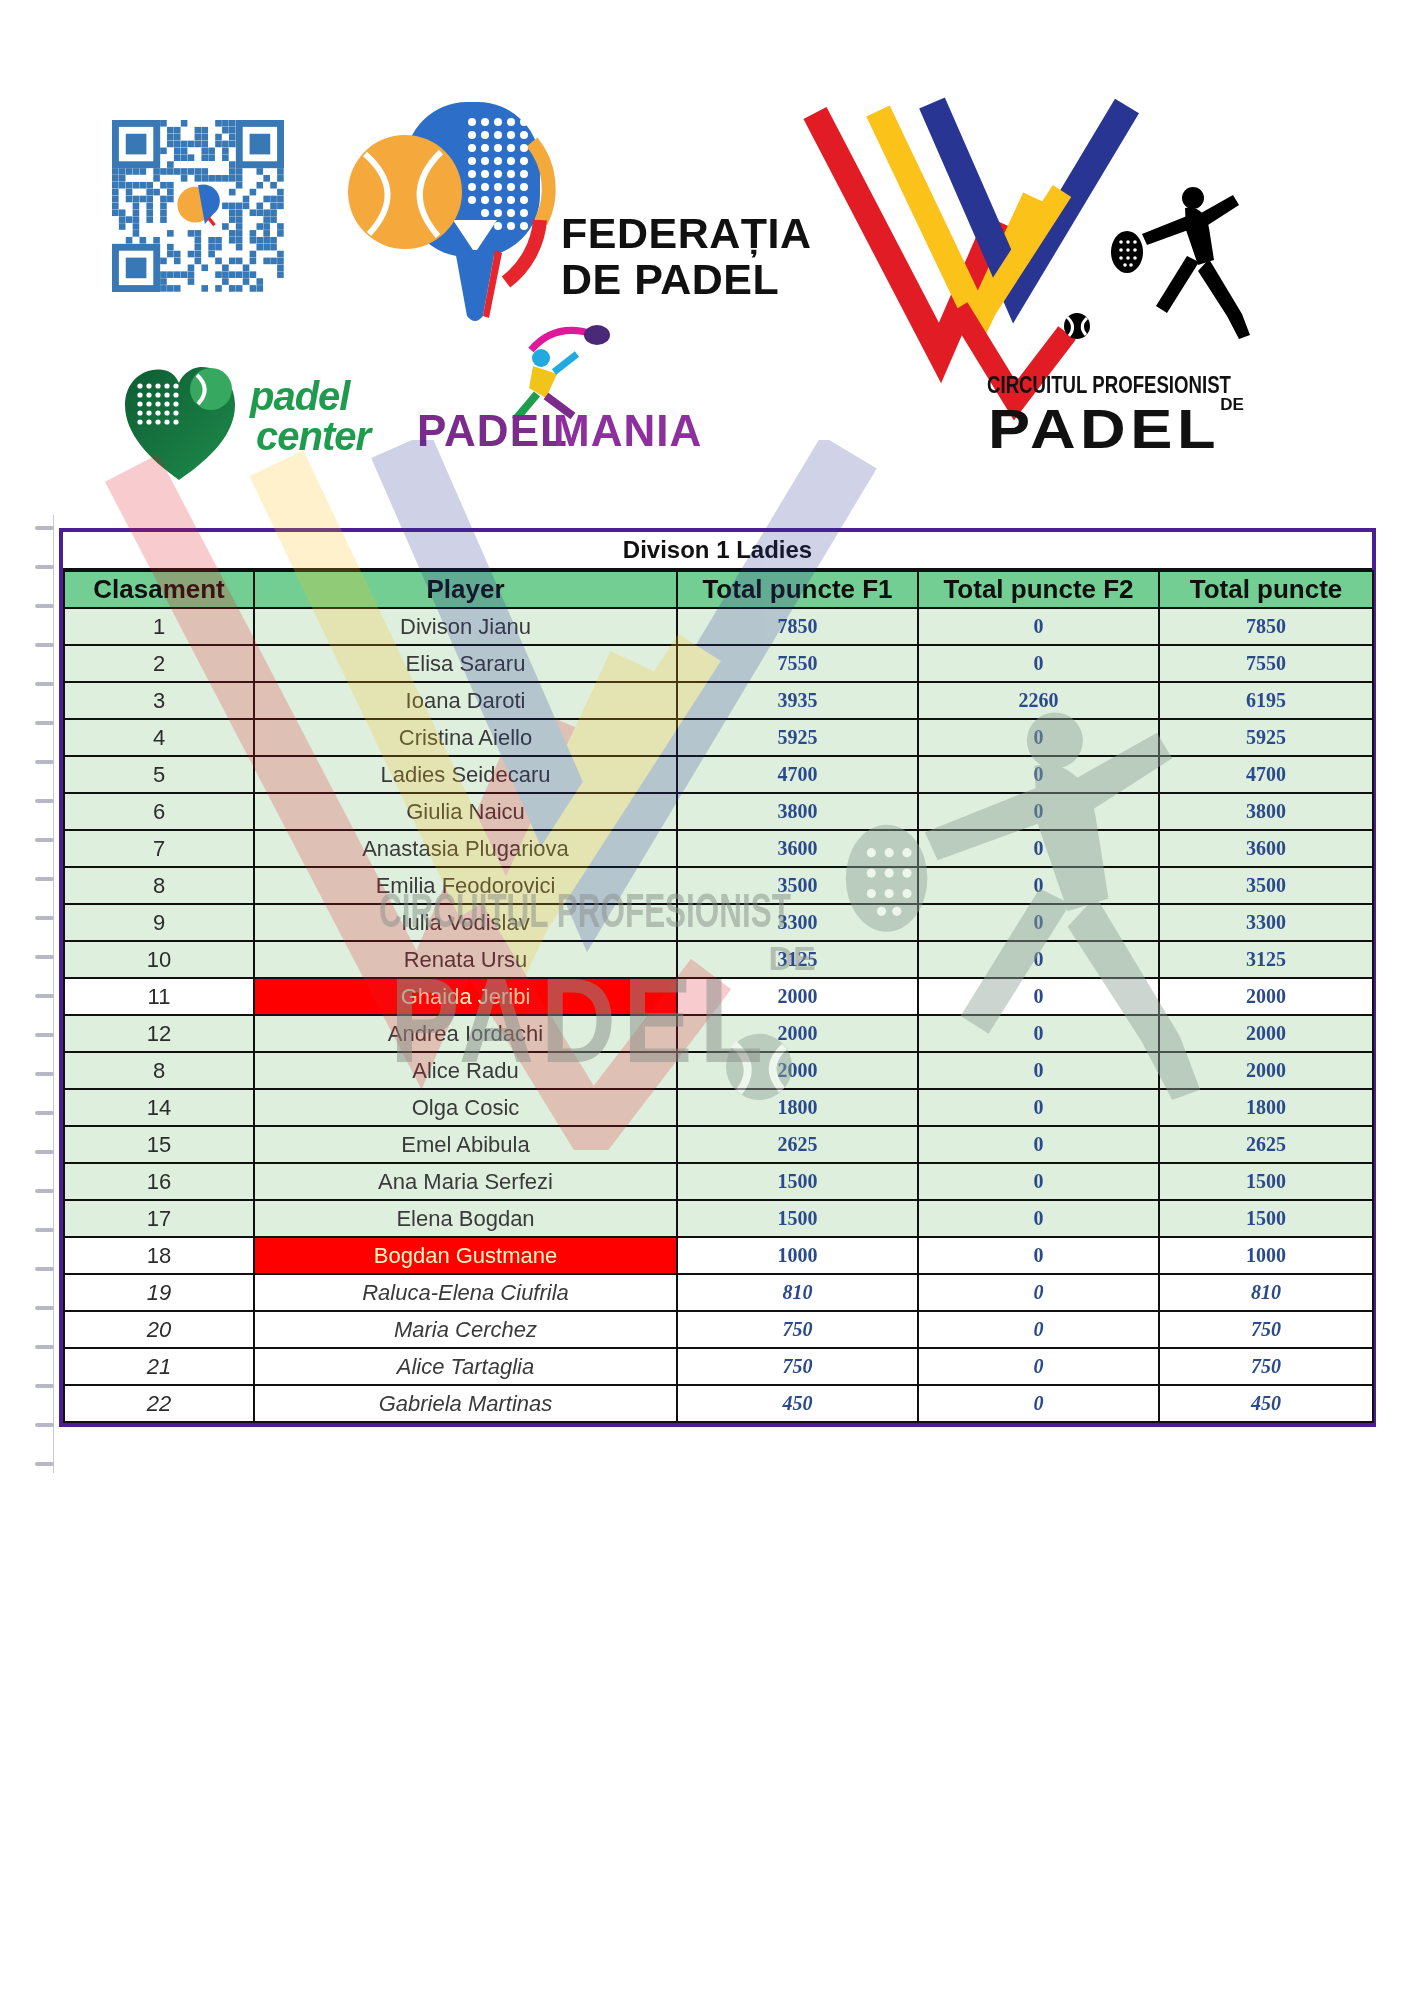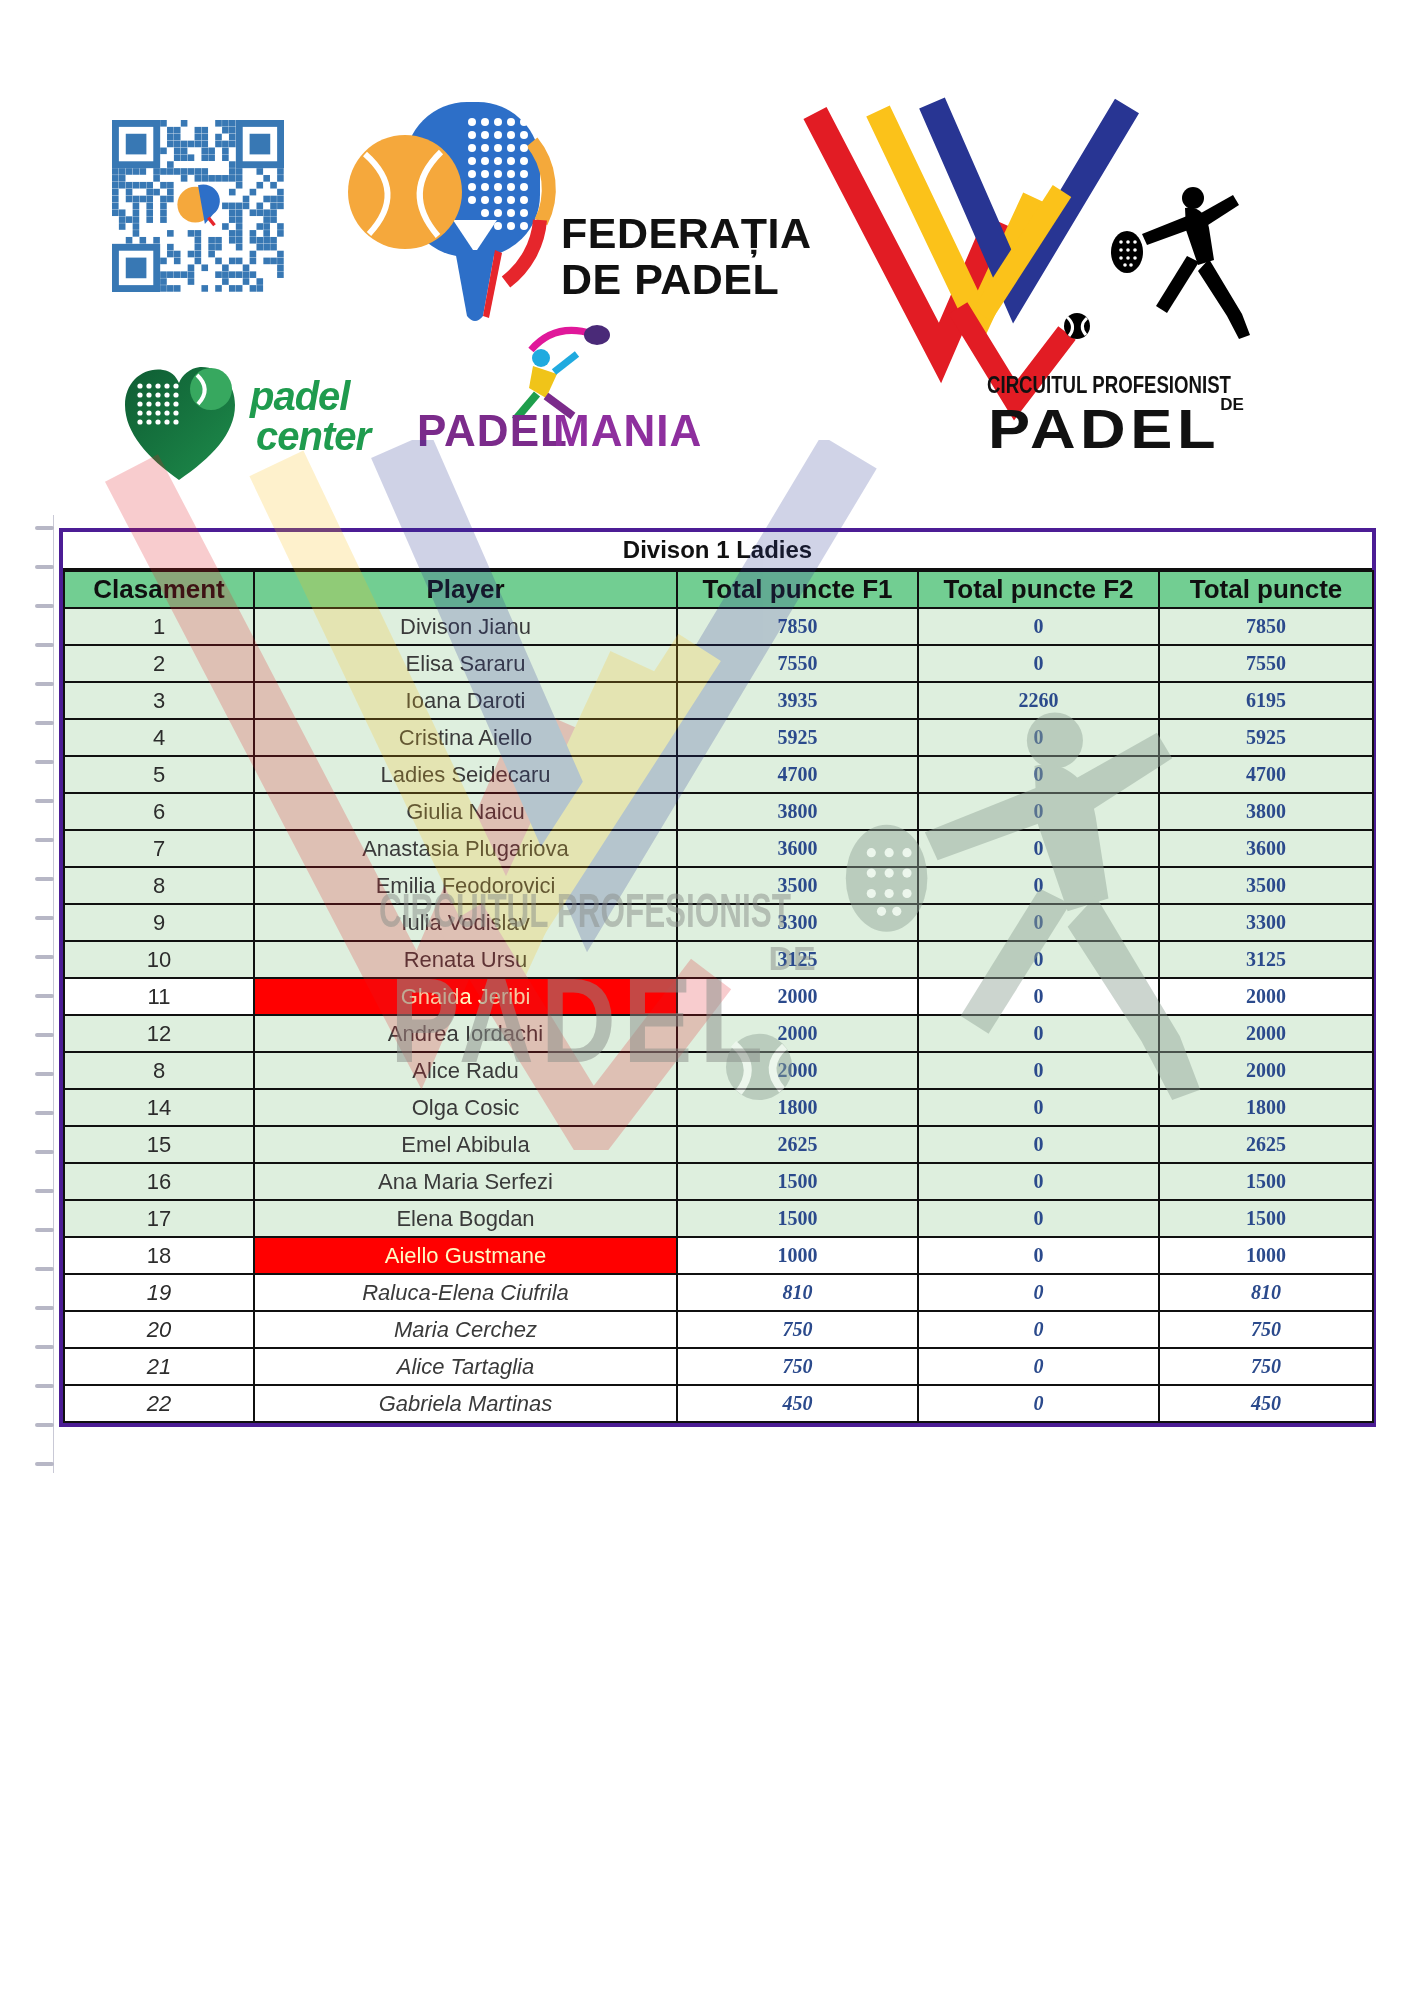--- a/index.html
+++ b/index.html
@@ -622,21 +622,21 @@
         </tr>
         <tr class="green">
           <td class="rank">17</td>
           <td class="player">Elena Bogdan</td>
           <td class="pts">1500</td>
           <td class="pts">0</td>
           <td class="pts">1500</td>
         </tr>
         <tr class="red">
           <td class="rank">18</td>
-          <td class="player">Aiello Gustmane</td>
+          <td class="player">Bogdan Gustmane</td>
           <td class="pts">1000</td>
           <td class="pts">0</td>
           <td class="pts">1000</td>
         </tr>
         <tr class="white">
           <td class="rank">19</td>
           <td class="player">Raluca-Elena Ciufrila</td>
           <td class="pts">810</td>
           <td class="pts">0</td>
           <td class="pts">810</td>

